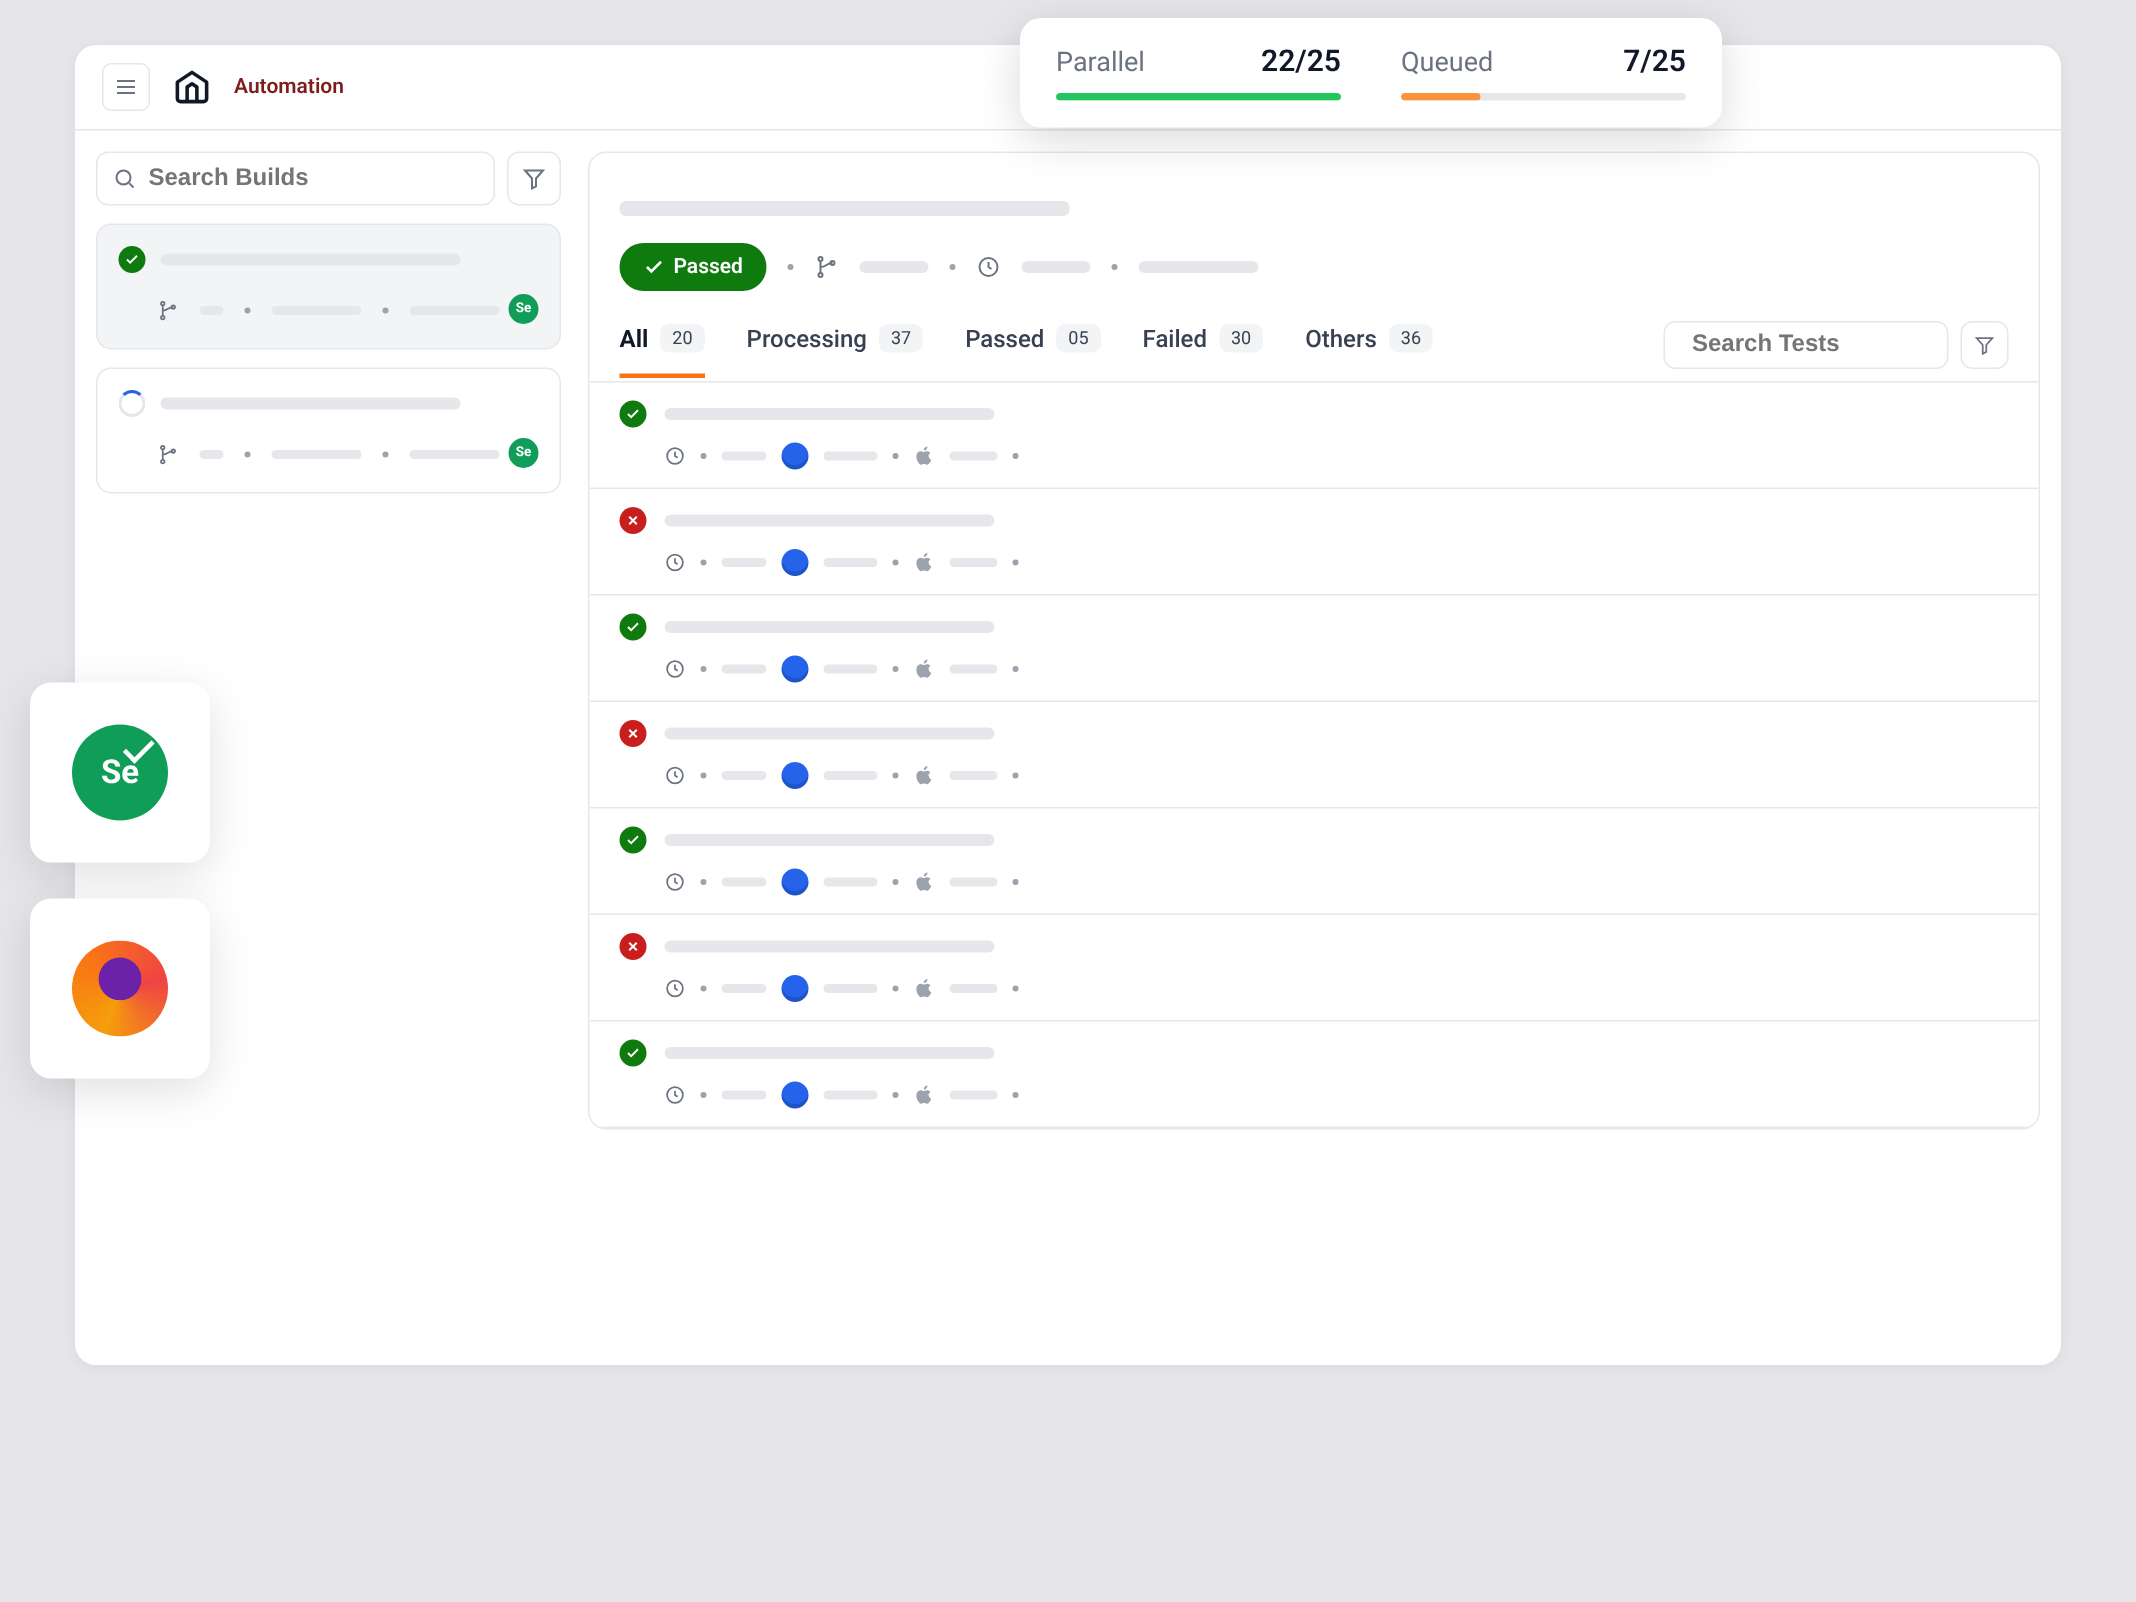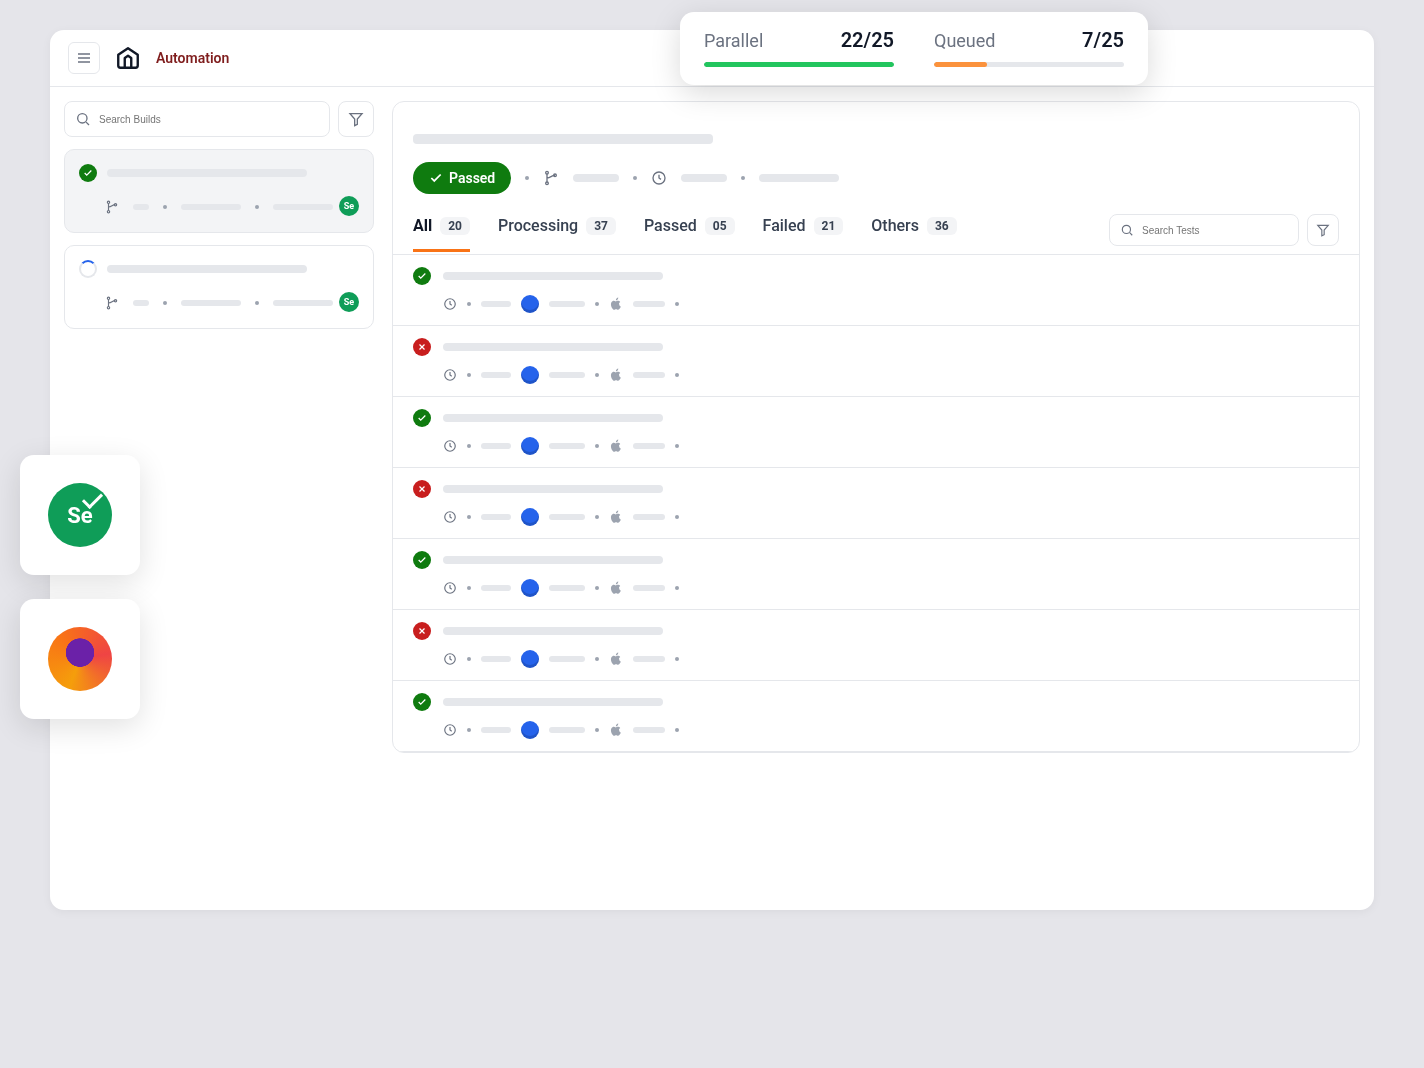--- a/index.html
+++ b/index.html
@@ -38,21 +38,21 @@
   .brand { font-size:14px; font-weight:600; color:#7f1d1d; }
 
   .main-row { display:flex; padding:14px 14px; gap:18px; }
   .sidebar { width:310px; display:flex; flex-direction:column; gap:12px; }
   .search-wrap { display:flex; gap:8px; }
   .search-input {
     flex:1; height:36px; border:1px solid #e5e7eb; border-radius:8px;
     display:flex; align-items:center; padding:0 10px; gap:8px; color:#6b7280;
     background:#fff;
   }
-  .search-input input { border:none; outline:none; flex:1; font-size:10px; background:transparent; color:#ec4899; }
+  .search-input input { border:none; outline:none; flex:1; font-size:16px; background:transparent; color:#ec4899;font-weight:bold; }
   .icon-btn {
     width:36px; height:36px; border:1px solid #e5e7eb; border-radius:8px;
     display:flex;align-items:center;justify-content:center; cursor:pointer; background:#fff;
   }
   .build-card {
     border:1px solid #e5e7eb; border-radius:10px; padding:14px 14px 18px;
     background:#fff; position:relative;
   }
   .build-card.selected { background:#f3f4f6; }
   .bc-row1 { display:flex; align-items:center; gap:10px; }
@@ -83,25 +83,25 @@
   .build-sub { margin-top:14px; }
   .status-row { display:flex; align-items:center; gap:14px; margin-top:18px; }
   .pill-passed {
     background:#0f7b0f; color:#fff; border-radius:999px;
     padding:8px 16px; display:flex; align-items:center; gap:6px;
     font-size:14px; font-weight:600;
   }
 
   .tabs-row { display:flex; align-items:center; justify-content:space-between; padding:20px 20px 0; border-bottom:1px solid #e5e7eb; }
   .tabs { display:flex; gap:28px; }
-  .tab { display:flex; align-items:center; gap:8px; padding-bottom:14px; cursor:pointer; border-bottom:3px solid transparent; }
+  .tab { display:flex; gap:8px; padding-bottom:14px; cursor:pointer; border-bottom:3px solid transparent; }
   .tab.active { border-bottom-color:#f97316; }
   .tab-label { font-size:16px; color:#374151; font-weight:500; }
   .tab.active .tab-label { font-weight:700; color:#111827; }
-  .tab-count { background:#f3f4f6; color:#374151; font-size:12px; padding:2px 8px; border-radius:6px; font-weight:700; }
+  .tab-count { background:#f3f4f6; color:#374151; font-size:12px; padding:2px 8px; border-radius:6px; font-weight:400; }
   .search-tests { display:flex; gap:8px; padding-bottom:8px;justify-content:space-between; }
   .search-tests .search-input { width:190px; height:32px; }
 
   .test-list {  }
   .test-row { border-bottom:1px solid #e5e7eb; padding:12px 20px; }
   .tr1 { display:flex; align-items:center; gap:12px; }
   .tr2 { display:flex; align-items:center; gap:10px; margin-top:10px; padding-left:30px; }
   .bicon { width:18px;height:18px;border-radius:50%;background:#2563eb;display:inline-block; box-shadow: inset 0 -3px 0 rgba(0,0,0,0.15); }
   .aicon { color:#9ca3af; font-size:16px; }
 
@@ -254,21 +254,21 @@
           <div class="tab">
             <span class="tab-label">Processing</span>
             <span class="tab-count">37</span>
           </div>
           <div class="tab">
             <span class="tab-label">Passed</span>
             <span class="tab-count">05</span>
           </div>
           <div class="tab">
             <span class="tab-label">Failed</span>
-            <span class="tab-count">21</span>
+            <span class="tab-count">30</span>
           </div>
           <div class="tab">
             <span class="tab-label">Others</span>
             <span class="tab-count">36</span>
           </div>
         </div>
         <div class="search-tests">
           <div class="search-input">
             <svg width="14" height="14" viewBox="0 0 24 24" fill="none" stroke="#6b7280" stroke-width="2">
                 <circle cx="11" cy="11" r="7"></circle>

